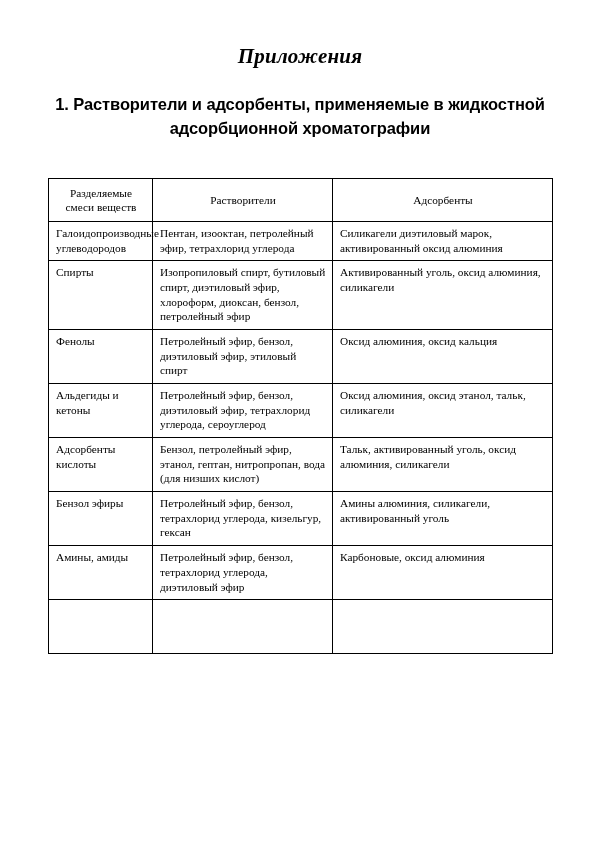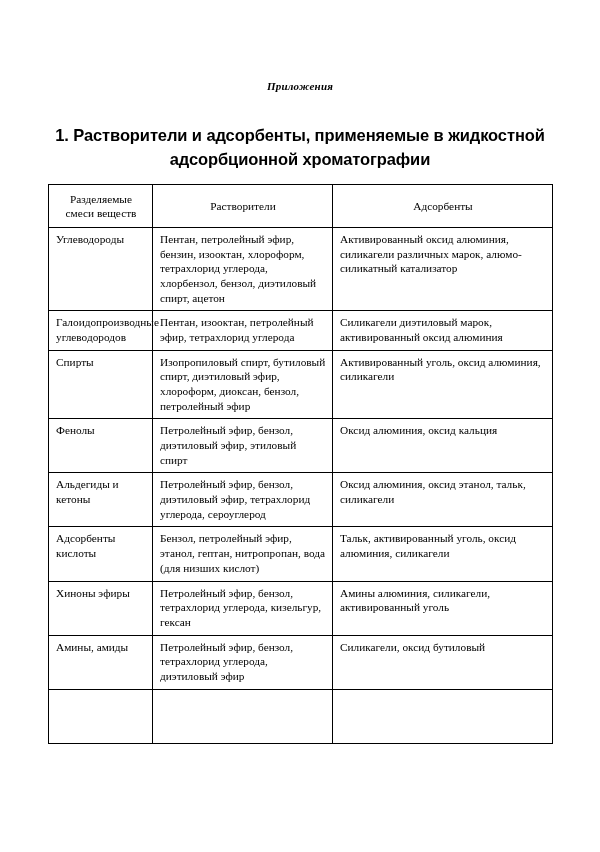--- a/index.html
+++ b/index.html
@@ -20,36 +20,36 @@
     height: 852px;
     box-sizing: border-box;
     padding: 0;
     position: relative;
   }
   .appendix-label {
     text-align: center;
     font-family: "Liberation Serif", serif;
     font-style: italic;
     font-weight: bold;
-    font-size: 11px;
-    margin-top: 80px;
+    font-size: 21px;
+    margin-top: 44px;
     letter-spacing: 0.2px;
   }
   .doc-title {
     text-align: center;
     font-family: "Liberation Sans", sans-serif;
     font-weight: bold;
     font-size: 16.5px;
     line-height: 1.45;
-    margin-top: 32px;
+    margin-top: 24px;
     padding: 0 44px;
     letter-spacing: -0.1px;
   }
   .table-wrap {
-    margin: 12px auto 0 auto;
+    margin: 37px auto 0 auto;
     width: 504px;
   }
   table.data-table {
     border-collapse: collapse;
     width: 100%;
     table-layout: fixed;
   }
   table.data-table td,
   table.data-table th {
     border: 1px solid #000000;
@@ -92,25 +92,20 @@
       </colgroup>
       <thead>
         <tr>
           <th>Разделяемые смеси веществ</th>
           <th>Растворители</th>
           <th>Адсорбенты</th>
         </tr>
       </thead>
       <tbody>
         <tr>
-          <td>Углеводороды</td>
-          <td>Пентан, петролейный эфир, бензин, изооктан, хлороформ, тетрахлорид углерода, хлорбензол, бензол, диэтиловый спирт, ацетон</td>
-          <td>Активированный оксид алюминия, силикагели различных марок, алюмо-силикатный катализатор</td>
-        </tr>
-        <tr>
           <td>Галоидопроизводные углеводородов</td>
           <td>Пентан, изооктан, петролейный эфир, тетрахлорид углерода</td>
           <td>Силикагели диэтиловый марок, активированный оксид алюминия</td>
         </tr>
         <tr>
           <td>Спирты</td>
           <td>Изопропиловый спирт, бутиловый спирт, диэтиловый эфир, хлороформ, диоксан, бензол, петролейный эфир</td>
           <td>Активированный уголь, оксид алюминия, силикагели</td>
         </tr>
         <tr>
@@ -122,28 +117,28 @@
           <td>Альдегиды и кетоны</td>
           <td>Петролейный эфир, бензол, диэтиловый эфир, тетрахлорид углерода, сероуглерод</td>
           <td>Оксид алюминия, оксид этанол, тальк, силикагели</td>
         </tr>
         <tr>
           <td>Адсорбенты кислоты</td>
           <td>Бензол, петролейный эфир, этанол, гептан, нитропропан, вода (для низших кислот)</td>
           <td>Тальк, активированный уголь, оксид алюминия, силикагели</td>
         </tr>
         <tr>
-          <td>Хиноны эфиры</td>
+          <td>Бензол эфиры</td>
           <td>Петролейный эфир, бензол, тетрахлорид углерода, кизельгур, гексан</td>
           <td>Амины алюминия, силикагели, активированный уголь</td>
         </tr>
         <tr>
           <td>Амины, амиды</td>
           <td>Петролейный эфир, бензол, тетрахлорид углерода, диэтиловый эфир</td>
-          <td>Силикагели, оксид бутиловый</td>
+          <td>Карбоновые, оксид алюминия</td>
         </tr>
         <tr class="filler-row">
           <td></td>
           <td></td>
           <td></td>
         </tr>
       </tbody>
     </table>
   </div>
 

